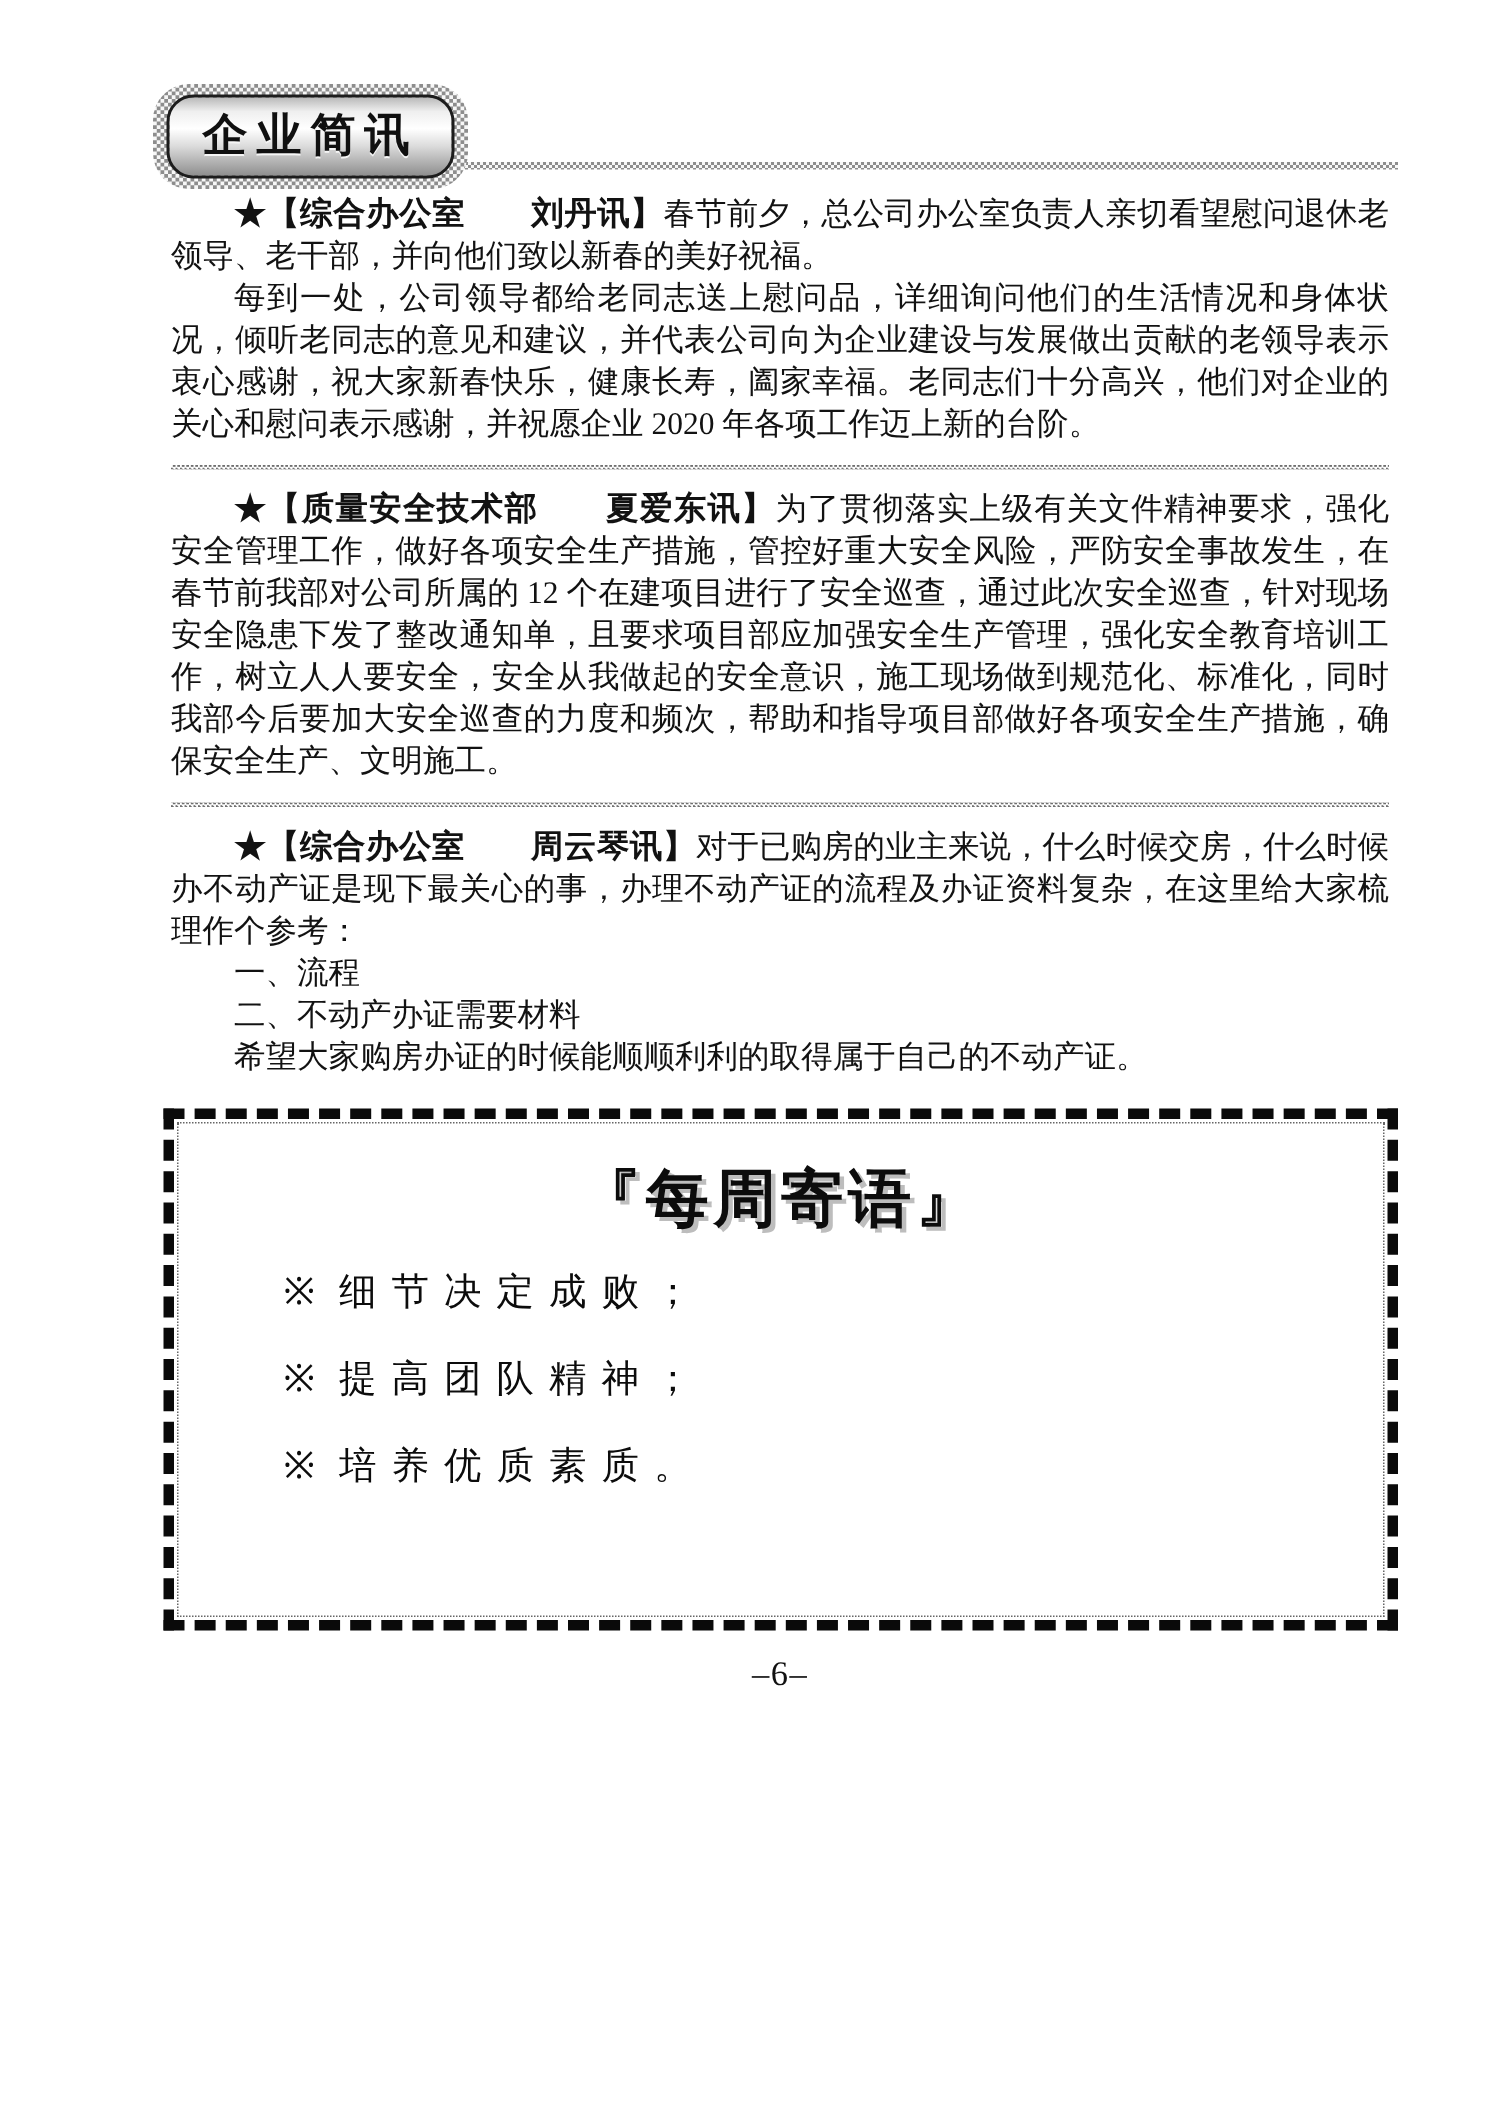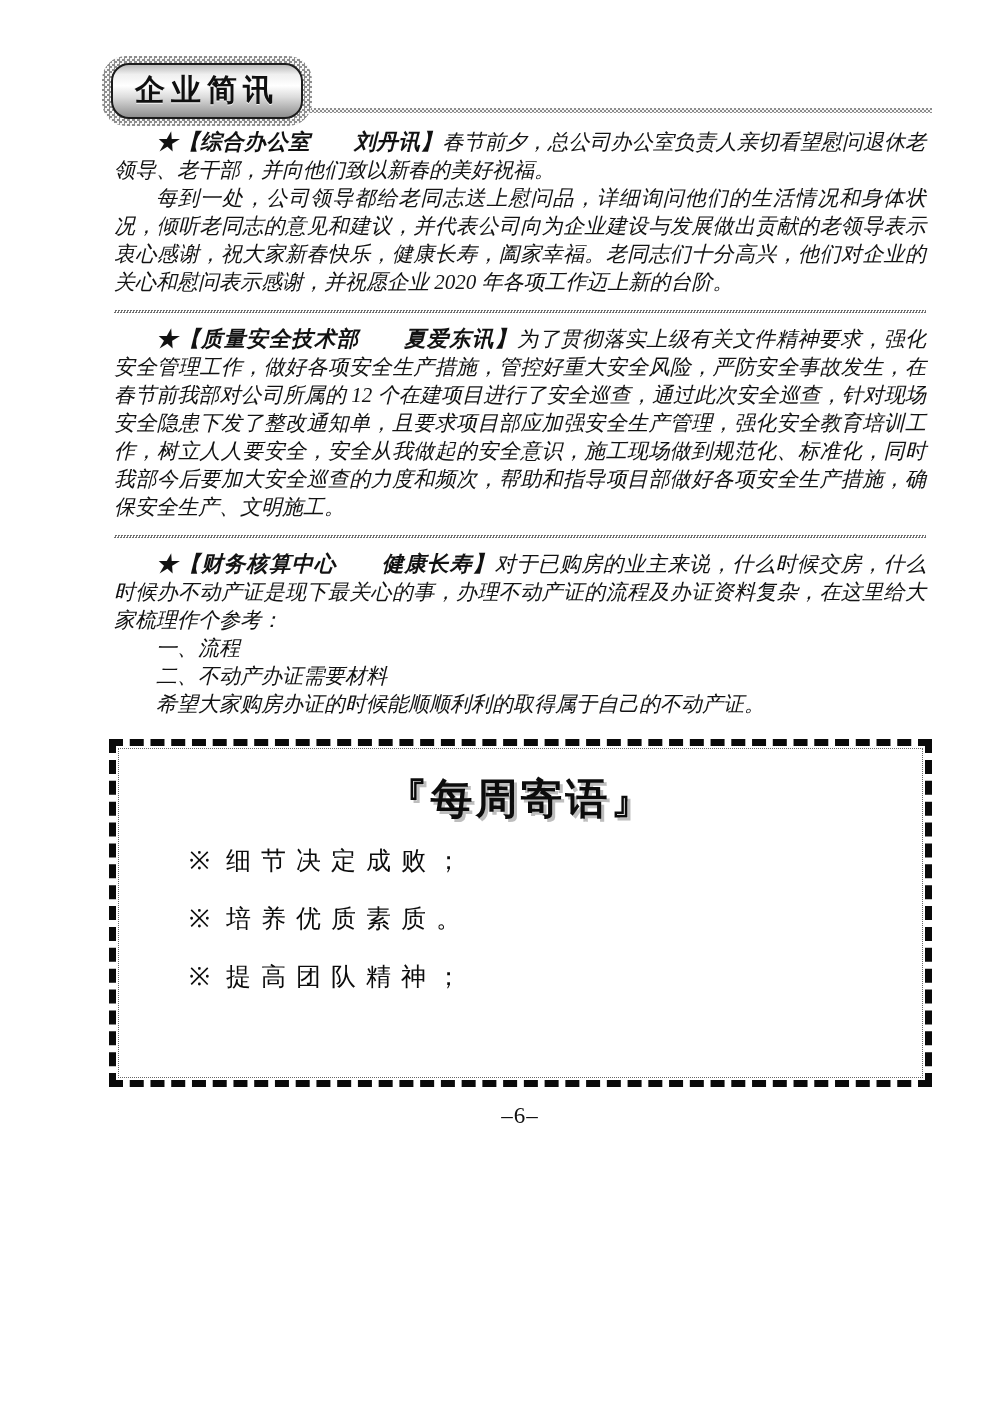--- a/index.html
+++ b/index.html
@@ -54,21 +54,20 @@
     background-size: 4px 4px;
   }
 
   
   .article p {
     margin: 0;
     font-size: 21px;
     line-height: 28px;
     text-align: justify;
     text-indent: 2em;
-    font-style: italic;
   }
   .byline {
     font-family: "Liberation Sans", sans-serif;
     font-weight: 700;
     font-size: 21.5px;
     letter-spacing: 0.5px;
   }
   .divider {
     height: 3px;
     margin: 14px 0 12px 0;
@@ -137,34 +136,34 @@
       <section class="article">
         <p><b class="byline">★【综合办公室　　刘丹讯】</b>春节前夕，总公司办公室负责人亲切看望慰问退休老领导、老干部，并向他们致以新春的美好祝福。</p>
         <p>每到一处，公司领导都给老同志送上慰问品，详细询问他们的生活情况和身体状况，倾听老同志的意见和建议，并代表公司向为企业建设与发展做出贡献的老领导表示衷心感谢，祝大家新春快乐，健康长寿，阖家幸福。老同志们十分高兴，他们对企业的关心和慰问表示感谢，并祝愿企业 2020 年各项工作迈上新的台阶。</p>
       </section>
       <div class="divider"></div>
       <section class="article">
         <p><b class="byline">★【质量安全技术部　　夏爱东讯】</b>为了贯彻落实上级有关文件精神要求，强化安全管理工作，做好各项安全生产措施，管控好重大安全风险，严防安全事故发生，在春节前我部对公司所属的 12 个在建项目进行了安全巡查，通过此次安全巡查，针对现场安全隐患下发了整改通知单，且要求项目部应加强安全生产管理，强化安全教育培训工作，树立人人要安全，安全从我做起的安全意识，施工现场做到规范化、标准化，同时我部今后要加大安全巡查的力度和频次，帮助和指导项目部做好各项安全生产措施，确保安全生产、文明施工。</p>
       </section>
       <div class="divider"></div>
       <section class="article">
-        <p><b class="byline">★【财务核算中心　　健康长寿】</b>对于已购房的业主来说，什么时候交房，什么时候办不动产证是现下最关心的事，办理不动产证的流程及办证资料复杂，在这里给大家梳理作个参考：</p>
+        <p><b class="byline">★【综合办公室　　周云琴讯】</b>对于已购房的业主来说，什么时候交房，什么时候办不动产证是现下最关心的事，办理不动产证的流程及办证资料复杂，在这里给大家梳理作个参考：</p>
         <p>一、流程</p>
         <p>二、不动产办证需要材料</p>
         <p>希望大家购房办证的时候能顺顺利利的取得属于自己的不动产证。</p>
       </section>
     </main>
 
   <section class="weekly-box">
     <div class="weekly-inner">
       <h2 class="weekly-title">『每周寄语』</h2>
       <ul class="weekly-list" id="weekly-items">
           <li><span class="bullet">※</span><span>细节决定成败；</span></li>
+          <li><span class="bullet">※</span><span>提高团队精神；</span></li>
           <li><span class="bullet">※</span><span>培养优质素质。</span></li>
-          <li><span class="bullet">※</span><span>提高团队精神；</span></li>
         </ul>
     </div>
   </section>
 
   <footer class="footer">
     <span>–6–</span>
   </footer>
 
 </div>
 

